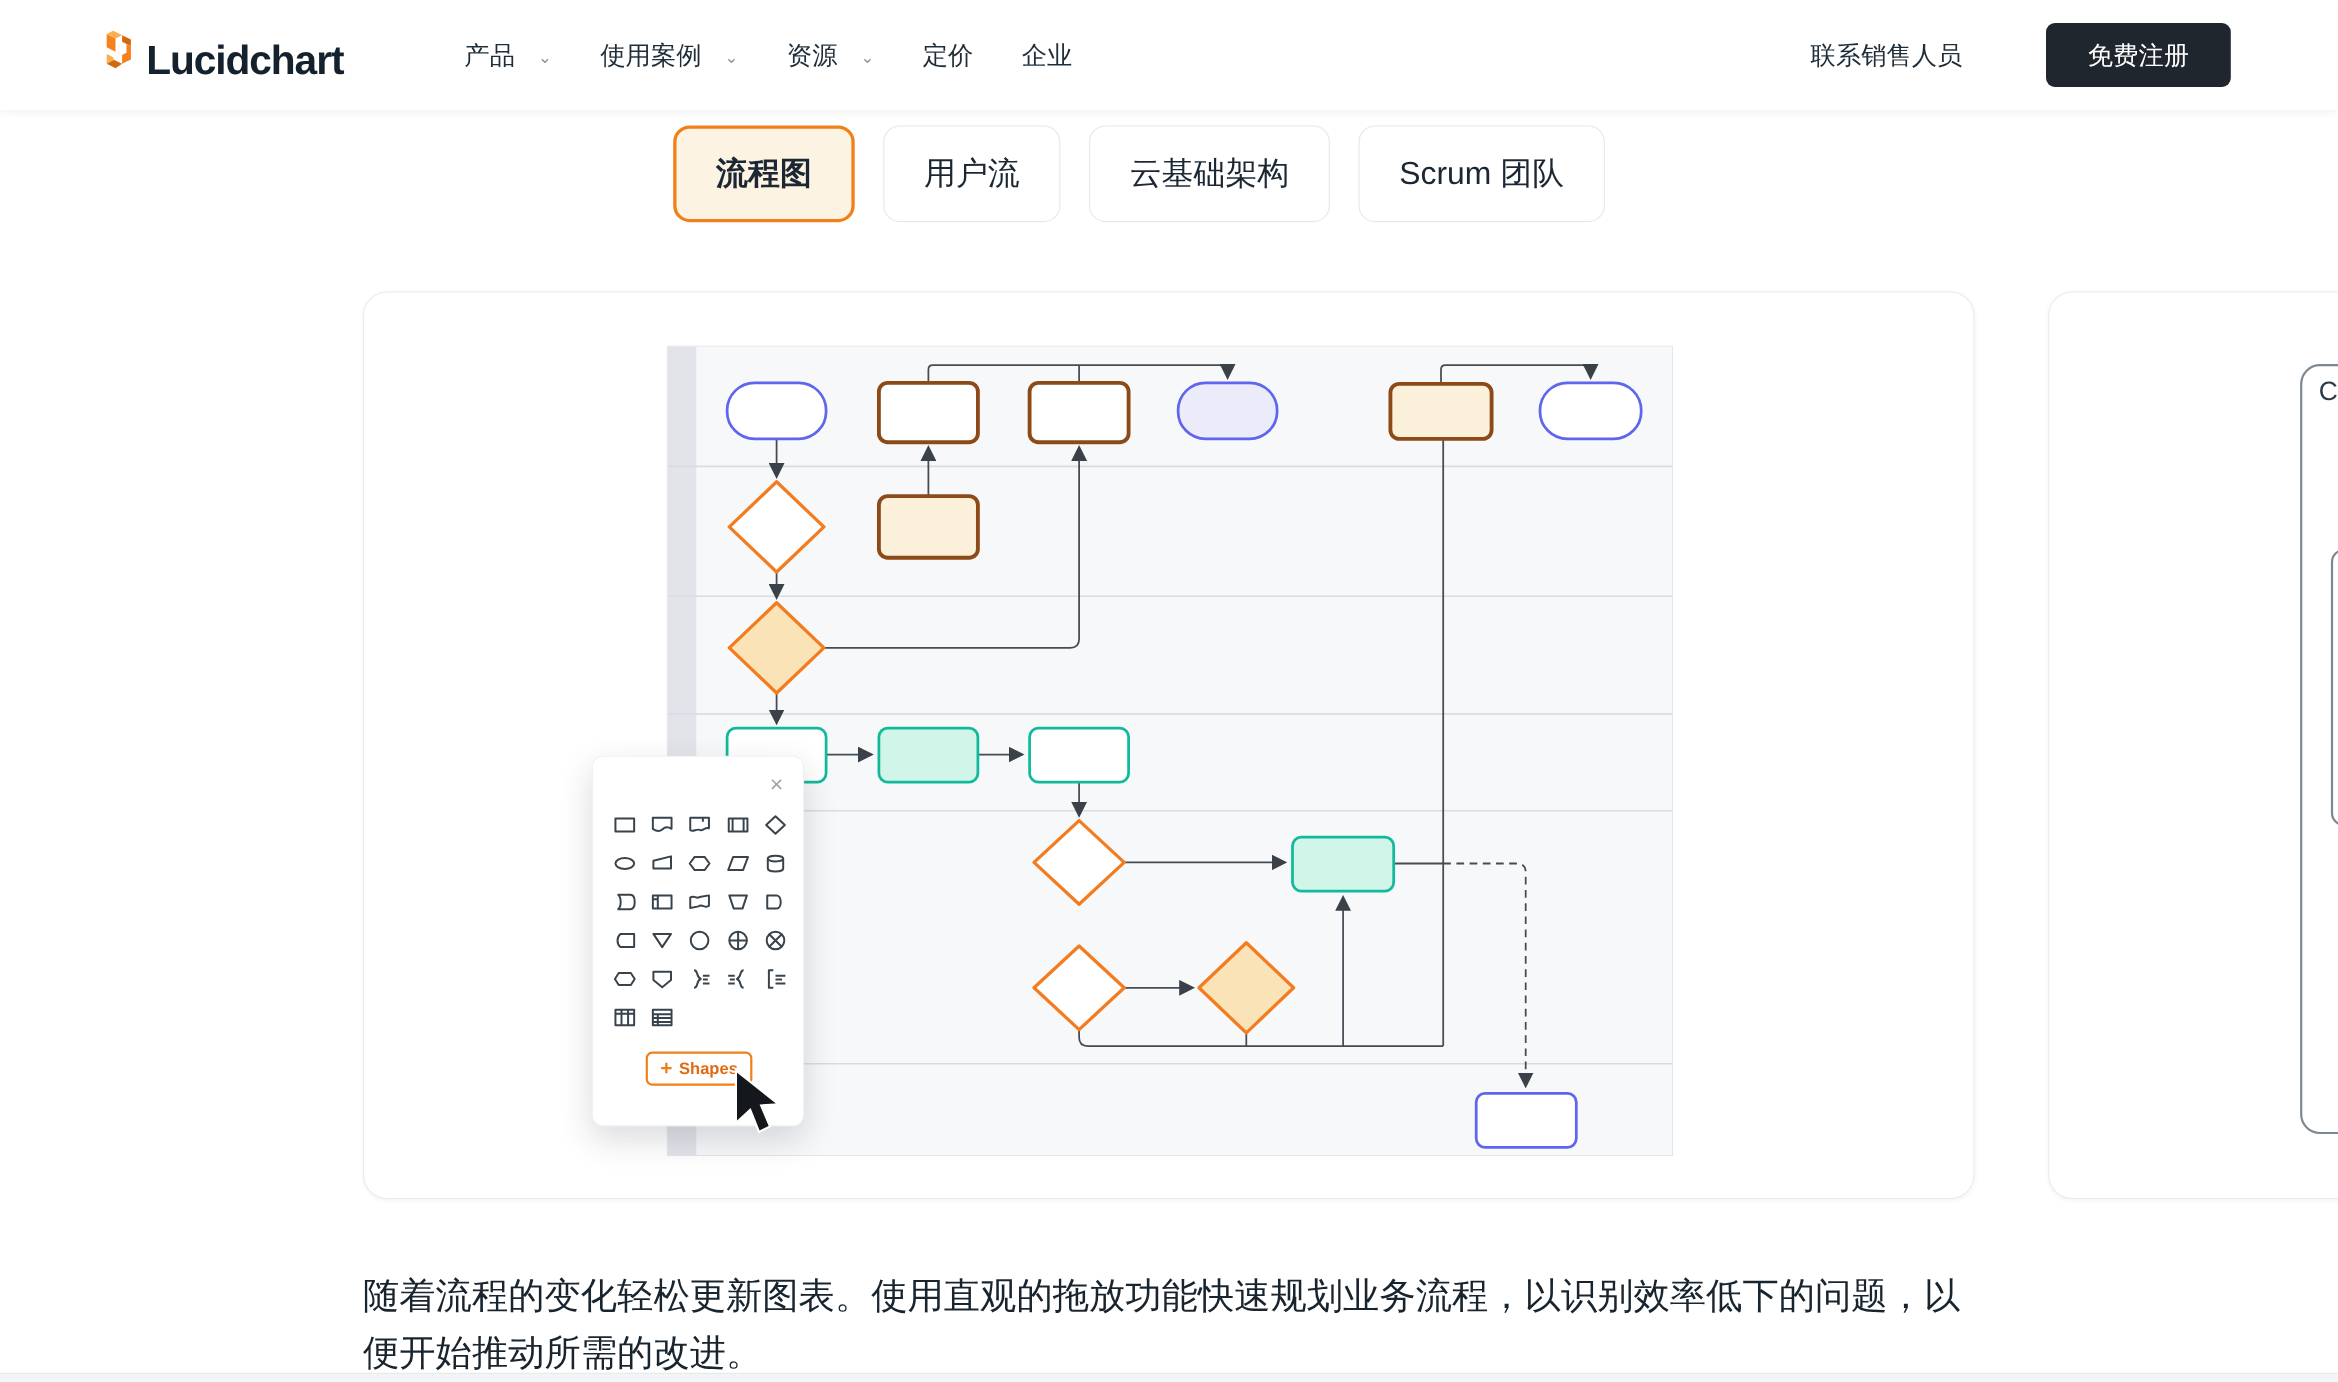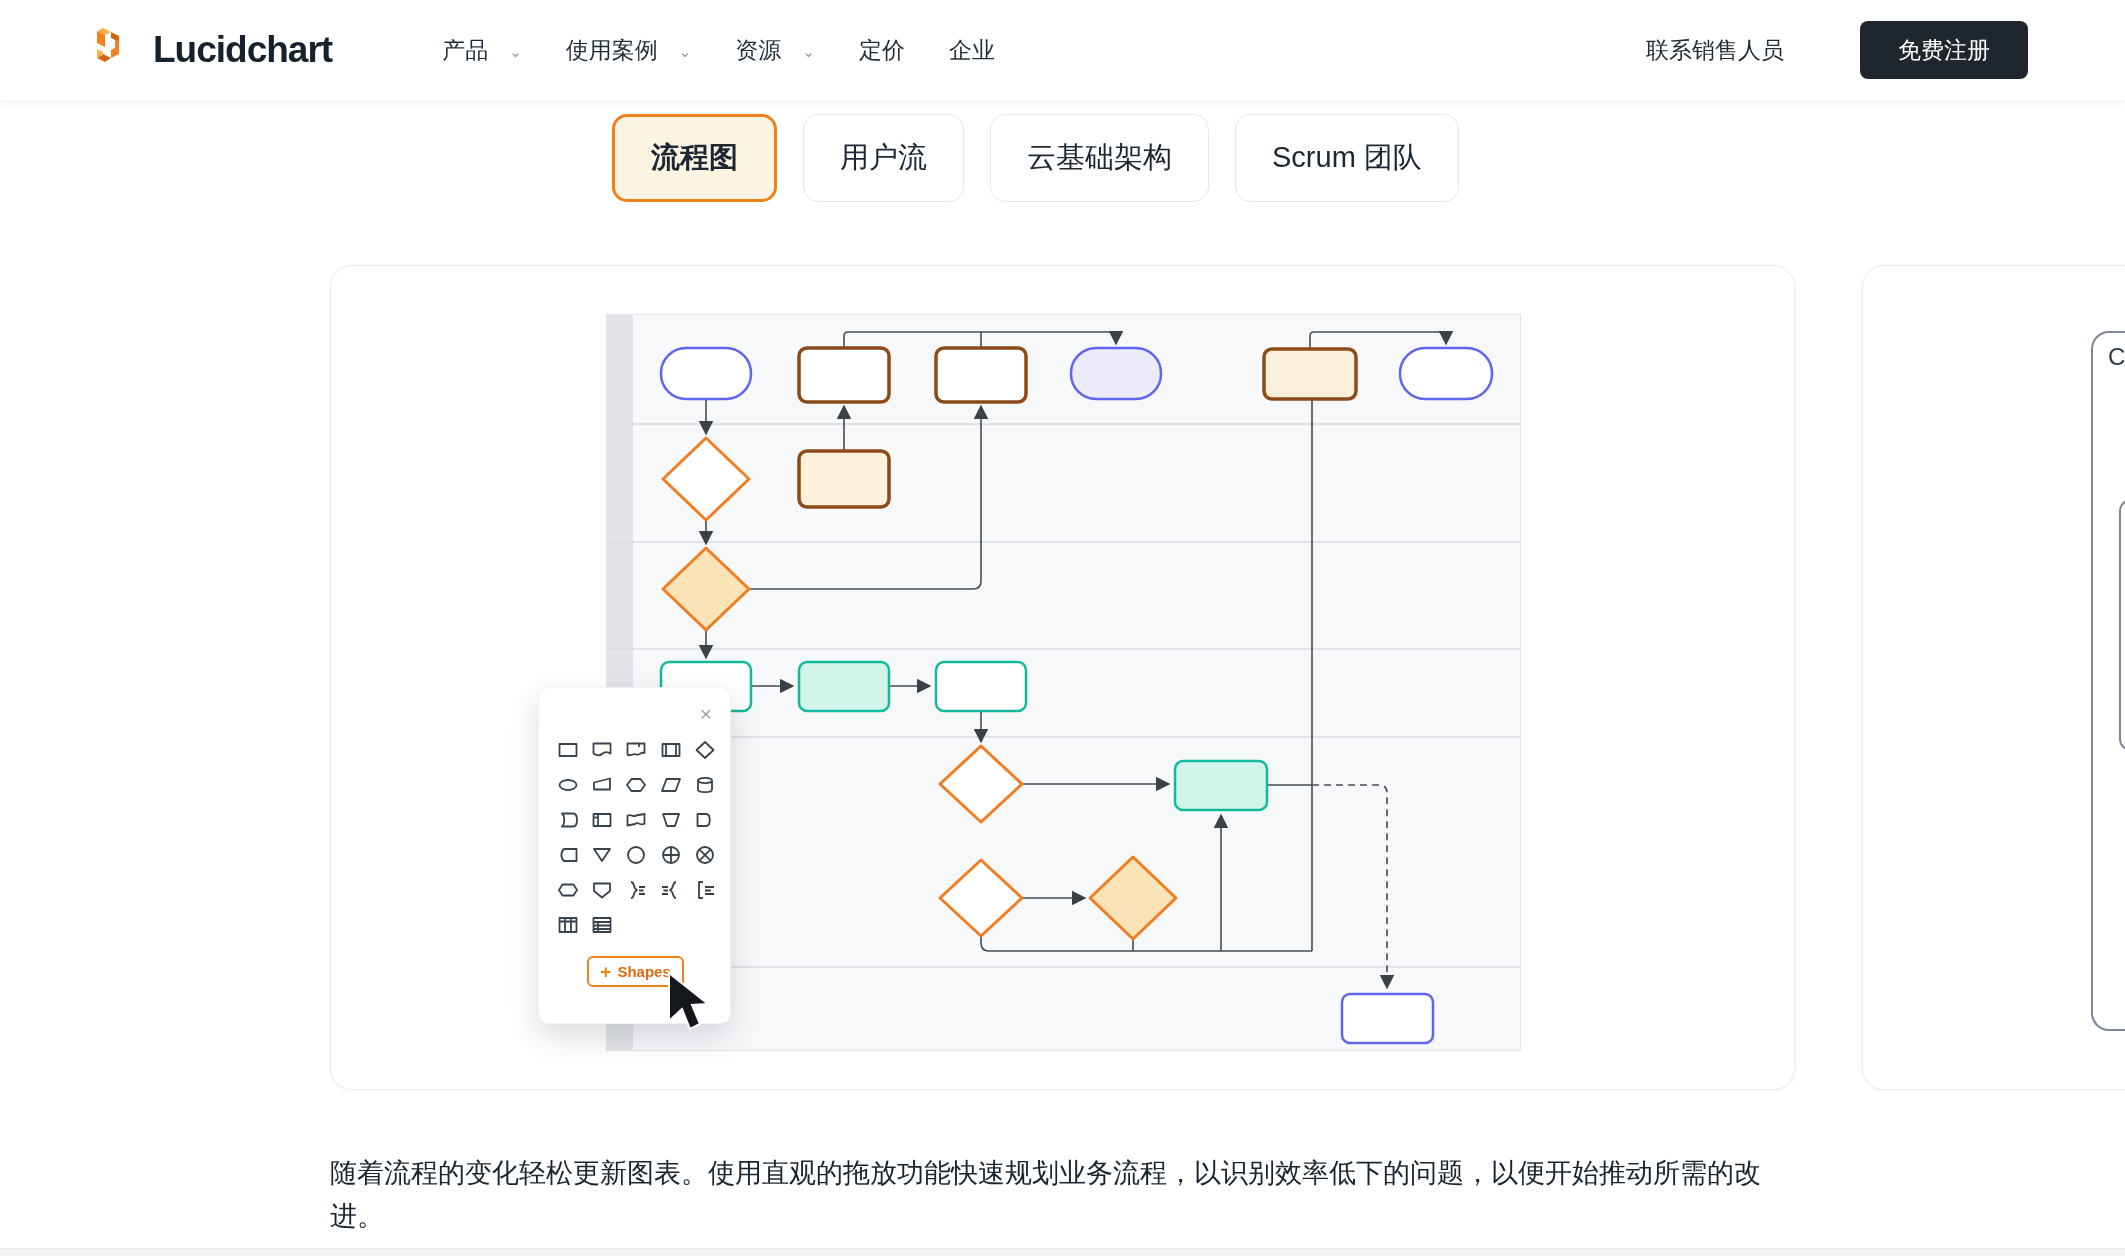--- a/index.html
+++ b/index.html
@@ -9,21 +9,21 @@
     --blue:#6065ee; --blue-fill:#ebebfa; --brown:#8c4a18; --cream:#fbf0da;
     --orange:#f47c20; --orange-fill:#fbe3b8; --teal:#10ba9b; --teal-fill:#d2f5ea;
     --panel-icon:#38434c; --gray-outline:#7e8894;
   }
   *{box-sizing:border-box; margin:0; padding:0;}
   html,body{width:2125px; height:1256px; overflow:hidden; background:#fff;
     font-family:"Liberation Sans", sans-serif; color:var(--ink);}
   
   .header{position:absolute; left:0; top:0; width:2125px; height:100px; background:#fff;
     display:flex; align-items:center; box-shadow:0 2px 8px rgba(20,30,40,.07); z-index:20;}
-  .logo{display:flex; align-items:center; gap:22px; margin-left:85px;}
+  .logo{display:flex; align-items:flex-end; gap:2px; margin-left:85px;}
   .logo-text{font-size:37px; font-weight:800; color:#15222d; letter-spacing:-1px;}
   .nav{display:flex; align-items:center; gap:44px; margin-left:110px;}
   .nav-item{display:flex; align-items:center; gap:21px; font-size:23px; font-weight:500;
     color:var(--nav-ink); cursor:pointer;font-family:Liberation Serif, serif;}
   .chev{font-size:15px; color:#8a939c; transform:translateY(2px);}
   .header-right{margin-left:auto; display:flex; align-items:center; gap:76px; margin-right:97px;}
   .contact-link{font-size:23px; font-weight:500; color:var(--nav-ink); cursor:pointer;}
   .signup-btn{background:var(--btn-dark); color:#fff; font-size:23px; font-weight:500;
     border:none; border-radius:8px; padding:0 38px; height:58px; cursor:pointer;
     font-family:"Liberation Sans", sans-serif;}
@@ -53,21 +53,21 @@
     font-weight:700; cursor:pointer; font-family:"Liberation Sans", sans-serif;}
   .shapes-btn .plus{font-size:19px; font-weight:700; color:var(--accent);}
   .cursor{position:absolute; left:332px; top:705px; z-index:6;}
   
   .next-outline{position:absolute; left:228px; top:65px; width:280px; height:700px;
     border:2px solid var(--gray-outline); border-radius:18px;}
   .next-label{position:absolute; left:15px; top:10px; font-size:24px; color:#2b3a45;}
   .next-inner{position:absolute; left:256px; top:233px; width:220px; height:252px;
     border:2px solid var(--gray-outline); border-radius:12px;}
   
-  .desc{position:absolute; left:330px; top:1152px; width:1460px; font-size:27px;
+  .desc{position:absolute; left:330px; top:1152px; width:1460px; font-size:33px;
     line-height:1.58; color:#18242e; z-index:10;}
   .bottom-strip{position:absolute; left:0; top:1248px; width:2125px; height:8px;
     background:#f3f4f6; border-top:1px solid #e7e9ec;}
   
   .lane{stroke:var(--lane-line); stroke-width:1.5; fill:none;}
   .conn{stroke:var(--connector); stroke-width:1.6; fill:none;}
   .conn-dash{stroke:var(--connector); stroke-width:1.6; fill:none; stroke-dasharray:7 5;}
   .sh-blue{fill:#fff; stroke:var(--blue); stroke-width:2.5;}
   .sh-blue-f{fill:var(--blue-fill); stroke:var(--blue); stroke-width:2.5;}
   .sh-brown{fill:#fff; stroke:var(--brown); stroke-width:3.5;}

